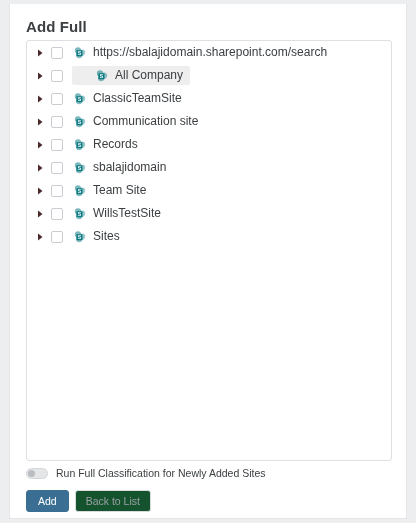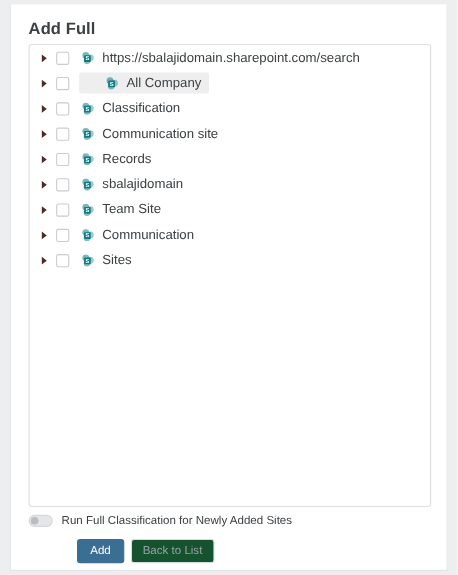--- a/index.html
+++ b/index.html
@@ -142,21 +142,20 @@
     white-space: nowrap;
   }
 
   #button-bar {
     position: absolute;
     left: 16px;
     top: 486px;
     display: flex;
     align-items: flex-end;
     gap: 6px;
-    margin-left: 44px;
   }
 
   #add-button {
     background: #3b6e93;
     color: #ffffff;
     border: 1px solid #3b6e93;
     border-radius: 3px;
     font-family: "Liberation Sans", sans-serif;
     font-size: 10.5px;
     padding: 0 11px;
@@ -237,21 +236,21 @@
           <span class="row-body">
             <span class="sp-icon">
               <svg width="12" height="12" viewBox="0 0 12 12">
                 <circle cx="4" cy="3.4" r="3.1" fill="#0f7c84" opacity="0.55"></circle>
                 <circle cx="8.1" cy="5.6" r="3.1" fill="#0f7c84" opacity="0.42"></circle>
                 <circle cx="5.1" cy="8.3" r="3.0" fill="#0f7c84" opacity="0.5"></circle>
                 <rect x="2.4" y="3.2" width="6.1" height="6.1" rx="0.6" fill="#0f7c84"></rect>
                 <text x="5.45" y="7.9" font-family="Liberation Sans, sans-serif" font-size="5.2" font-weight="bold" fill="#ffffff" text-anchor="middle">S</text>
               </svg>
             </span>
-            <span class="row-label">Classification</span>
+            <span class="row-label">ClassicTeamSite</span>
           </span>
         </div>
         <div class="tree-row">
           <span class="expand-arrow">
             <svg width="7" height="8" viewBox="0 0 7 8">
               <path d="M1 0.5 L5.5 4 L1 7.5 Z" fill="#4a2a2a"></path>
             </svg>
           </span>
           <span class="row-checkbox"></span>
           <span class="row-body">
@@ -337,21 +336,21 @@
           <span class="row-body">
             <span class="sp-icon">
               <svg width="12" height="12" viewBox="0 0 12 12">
                 <circle cx="4" cy="3.4" r="3.1" fill="#0f7c84" opacity="0.55"></circle>
                 <circle cx="8.1" cy="5.6" r="3.1" fill="#0f7c84" opacity="0.42"></circle>
                 <circle cx="5.1" cy="8.3" r="3.0" fill="#0f7c84" opacity="0.5"></circle>
                 <rect x="2.4" y="3.2" width="6.1" height="6.1" rx="0.6" fill="#0f7c84"></rect>
                 <text x="5.45" y="7.9" font-family="Liberation Sans, sans-serif" font-size="5.2" font-weight="bold" fill="#ffffff" text-anchor="middle">S</text>
               </svg>
             </span>
-            <span class="row-label">Communication</span>
+            <span class="row-label">WillsTestSite</span>
           </span>
         </div>
         <div class="tree-row">
           <span class="expand-arrow">
             <svg width="7" height="8" viewBox="0 0 7 8">
               <path d="M1 0.5 L5.5 4 L1 7.5 Z" fill="#4a2a2a"></path>
             </svg>
           </span>
           <span class="row-checkbox"></span>
           <span class="row-body">

